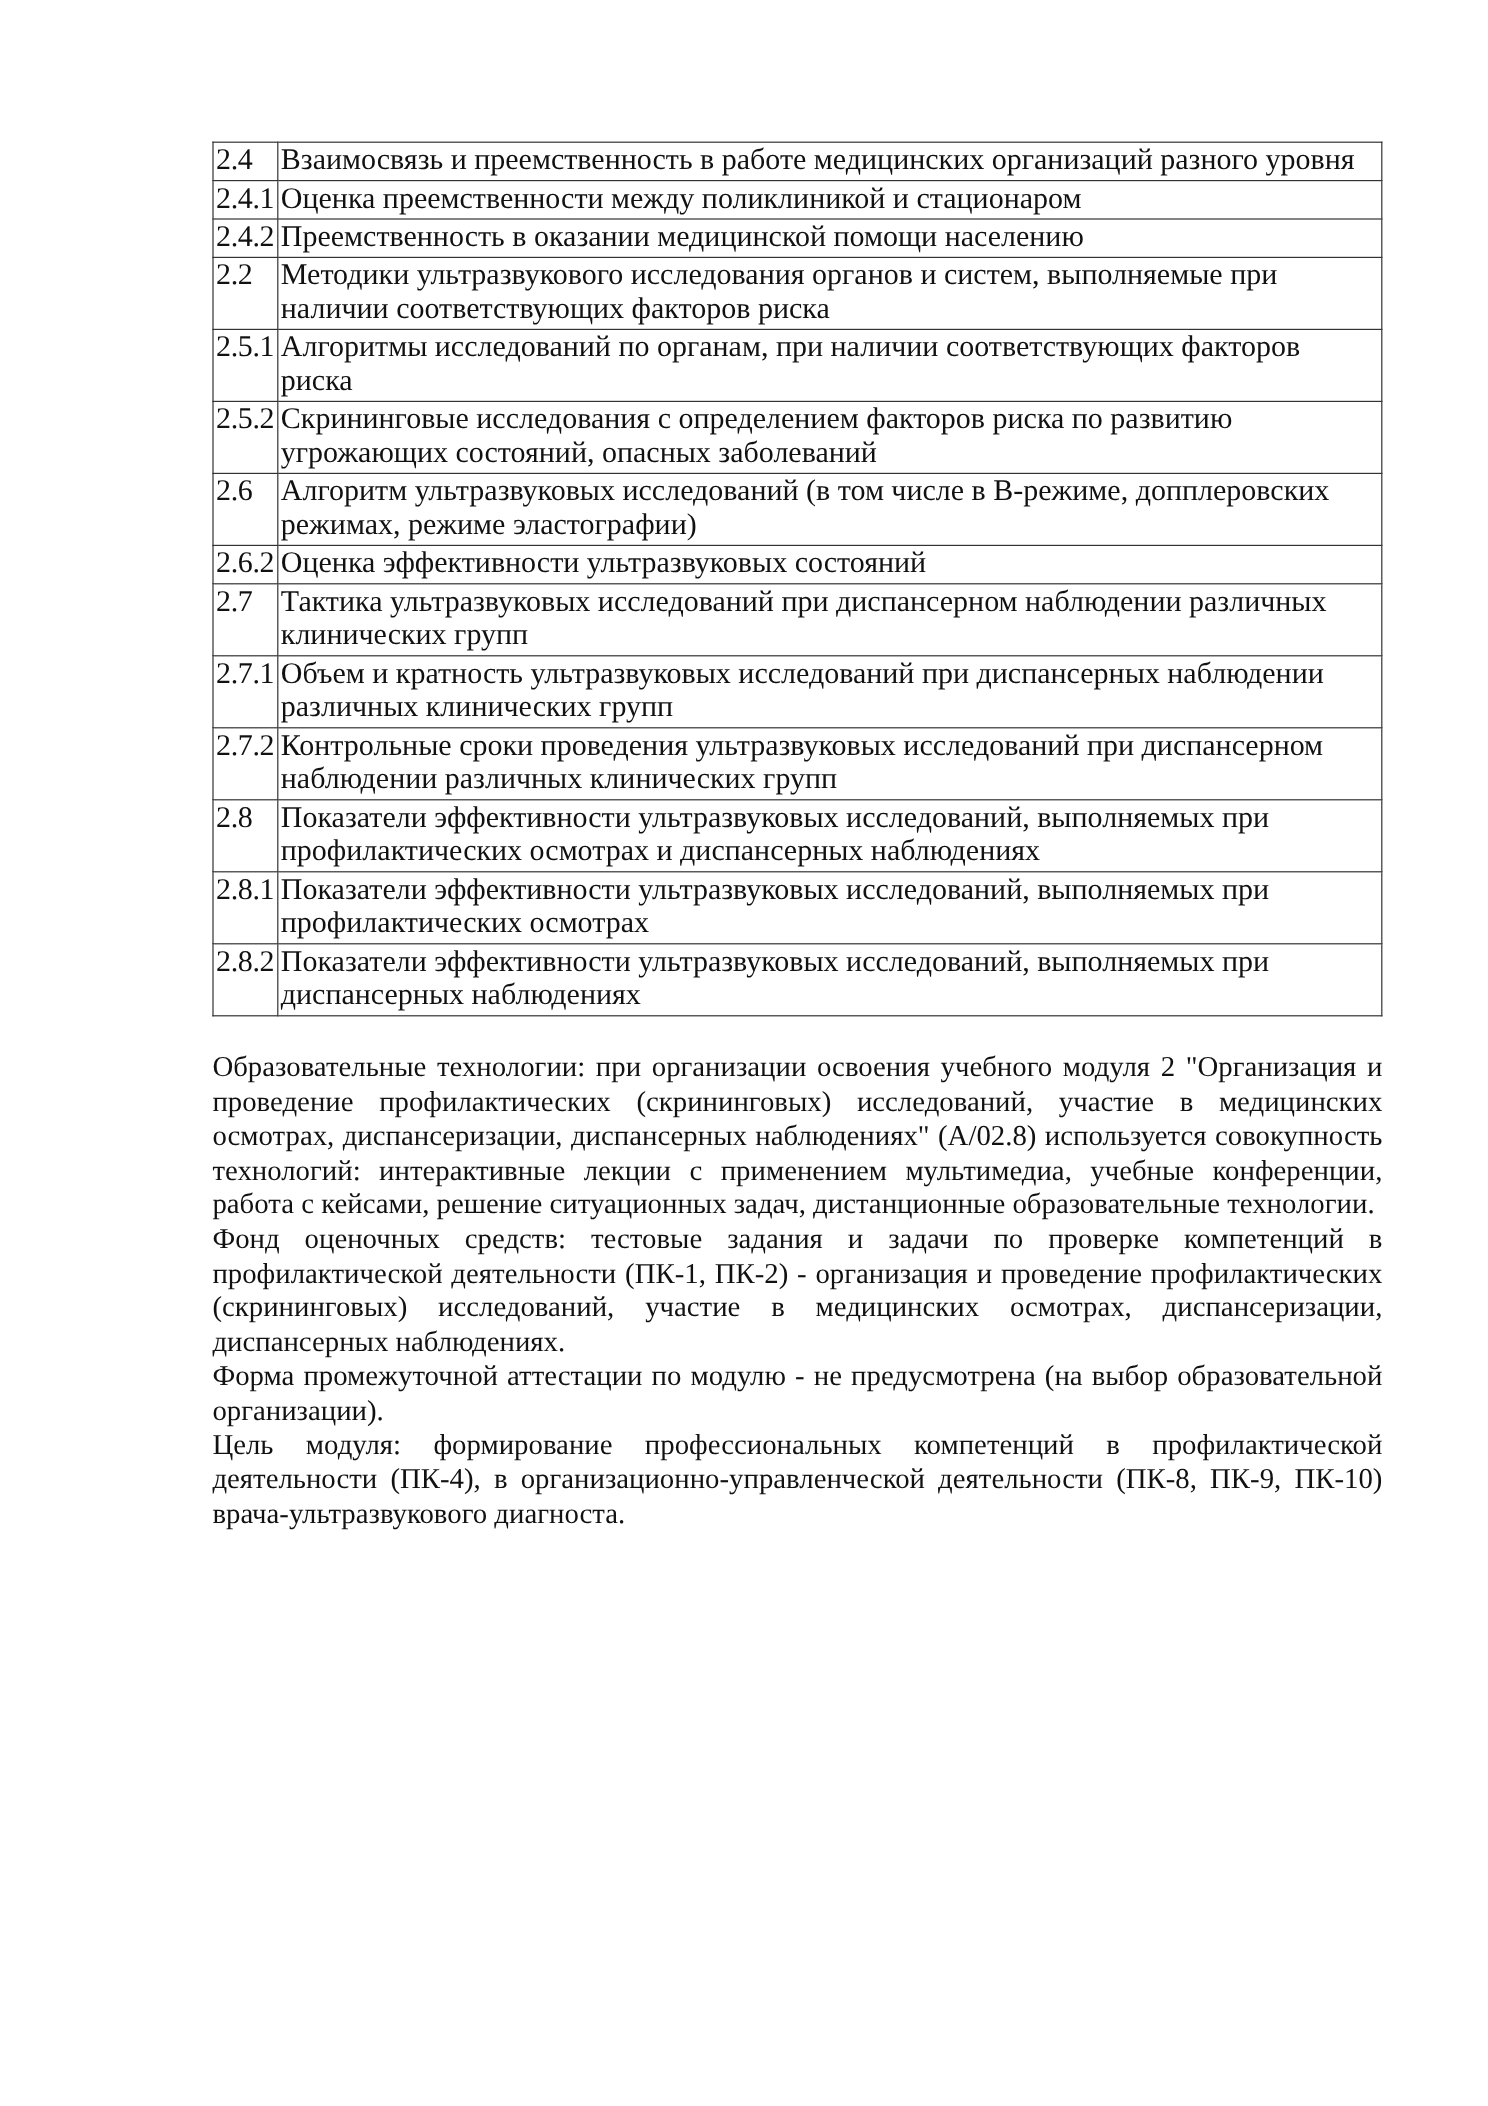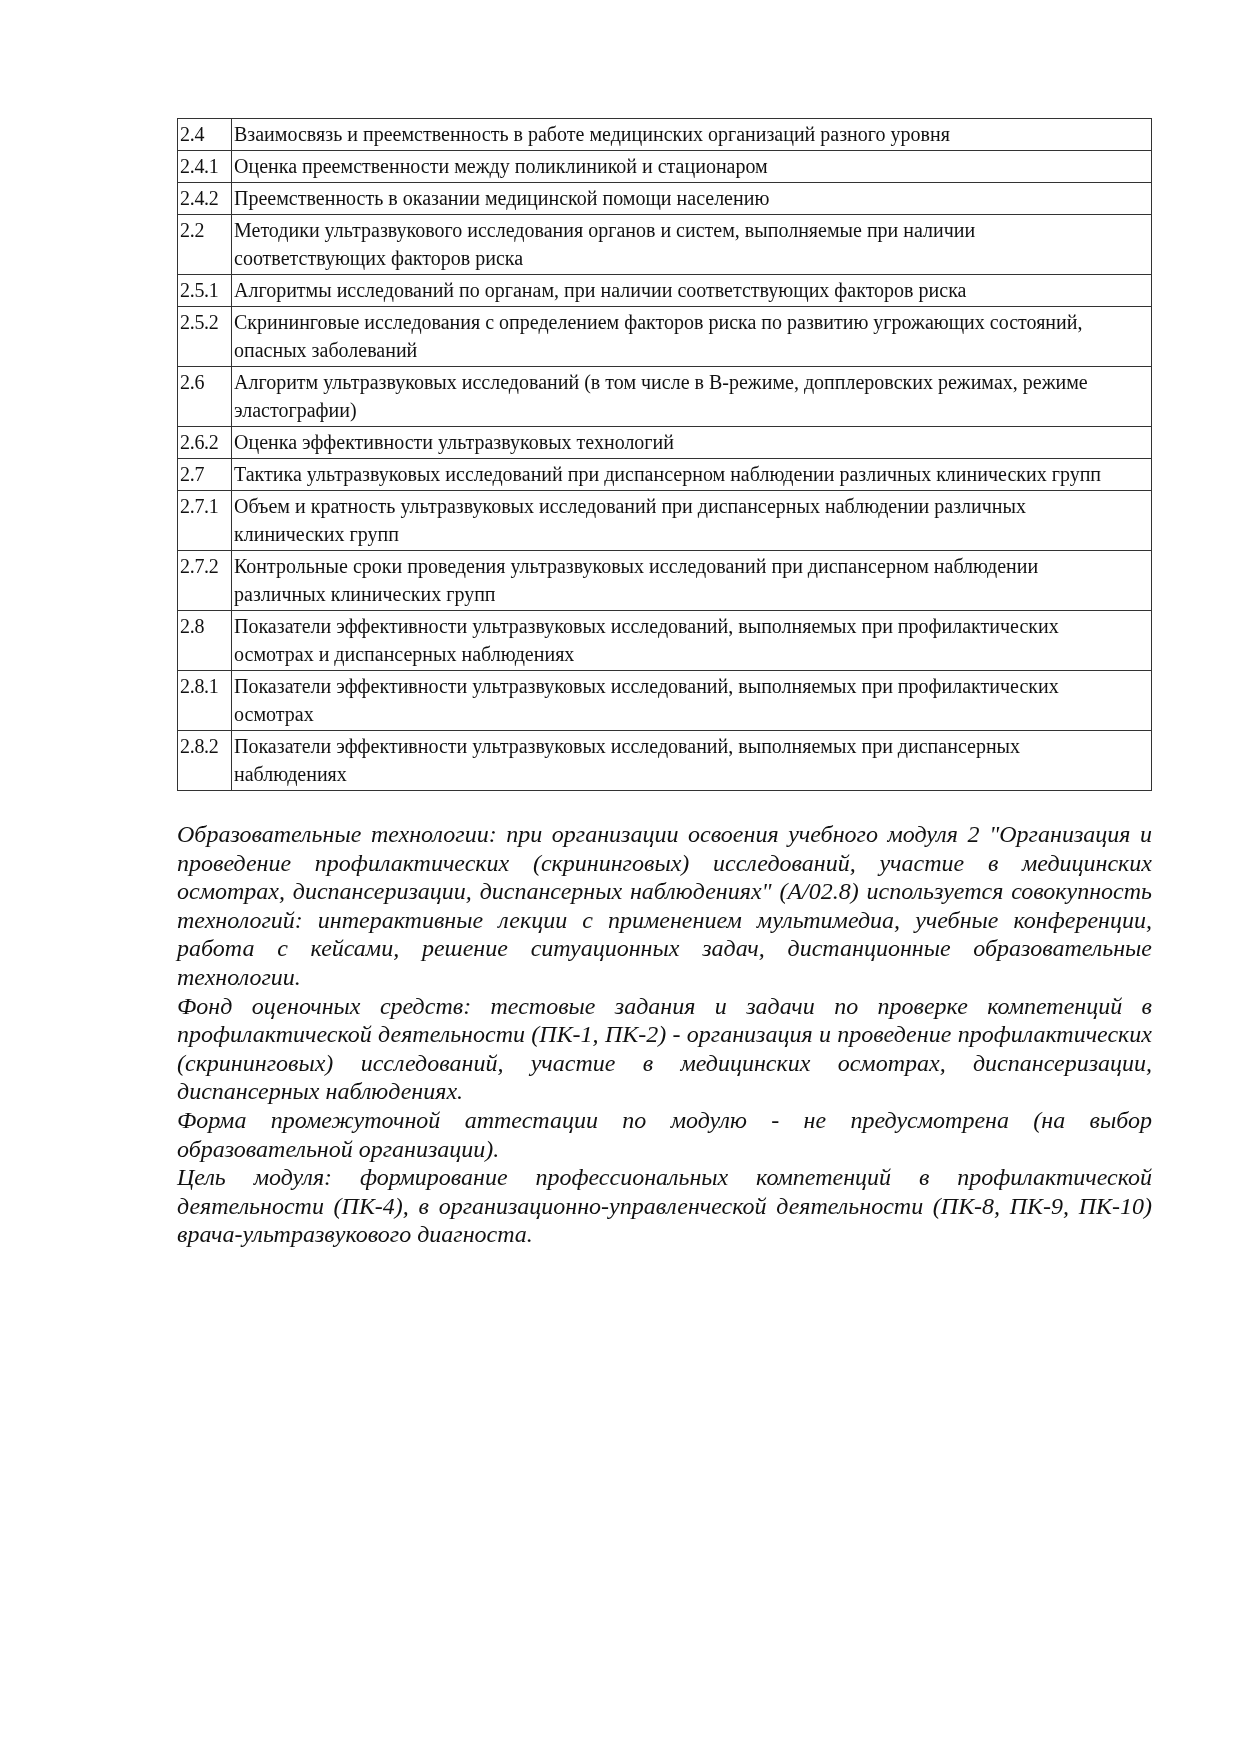--- a/index.html
+++ b/index.html
@@ -4,31 +4,31 @@
 <style>
   html, body { margin: 0; padding: 0; background: #ffffff; }
   body {
     width: 1240px; height: 1755px; position: relative; overflow: hidden;
     font-family: "Liberation Serif", "DejaVu Serif", serif;
     color: #111111;
   }
   .page { position: absolute; left: 177px; top: 118px; width: 975px; }
   table.outline {
     border-collapse: collapse; width: 975px; table-layout: fixed;
-    font-size: 20px; line-height: 28px;
+    font-size: 25px; line-height: 28px;
   }
   table.outline td {
     border: 1.5px solid #333333; vertical-align: top;
     padding: 1px 1px 2px 2px;
   }
   table.outline td.num { width: 50px; white-space: nowrap; letter-spacing: -0.3px; }
   table.outline td.title { padding-left: 2px; padding-right: 20px; }
   .text-block {
     margin-top: 29px; font-size: 24px; line-height: 28.6px;
-    text-align: justify; width: 975px; font-style: italic;
+    text-align: justify; width: 975px;
   }
   .text-block p { margin: 0; text-align: justify; }
 </style>
 </head>
 <body>
 
 <div class="page">
   <table class="outline">
     <tbody>
       <tr>
@@ -54,21 +54,21 @@
       <tr>
           <td class="num">2.5.2</td>
           <td class="title">Скрининговые исследования с определением факторов риска по развитию угрожающих состояний, опасных заболеваний</td>
         </tr>
       <tr>
           <td class="num">2.6</td>
           <td class="title">Алгоритм ультразвуковых исследований (в том числе в В-режиме, допплеровских режимах, режиме эластографии)</td>
         </tr>
       <tr>
           <td class="num">2.6.2</td>
-          <td class="title">Оценка эффективности ультразвуковых технологий</td>
+          <td class="title">Оценка эффективности ультразвуковых состояний</td>
         </tr>
       <tr>
           <td class="num">2.7</td>
           <td class="title">Тактика ультразвуковых исследований при диспансерном наблюдении различных клинических групп</td>
         </tr>
       <tr>
           <td class="num">2.7.1</td>
           <td class="title">Объем и кратность ультразвуковых исследований при диспансерных наблюдении различных клинических групп</td>
         </tr>
       <tr>

